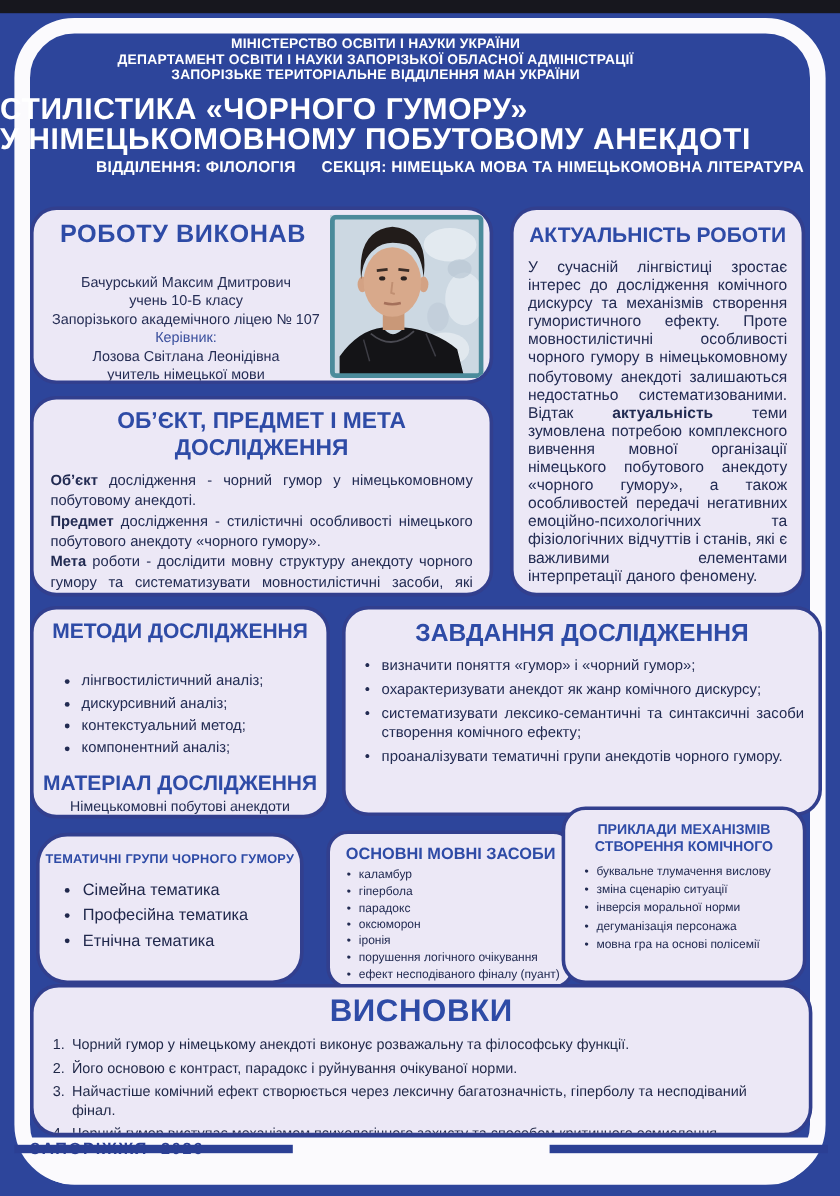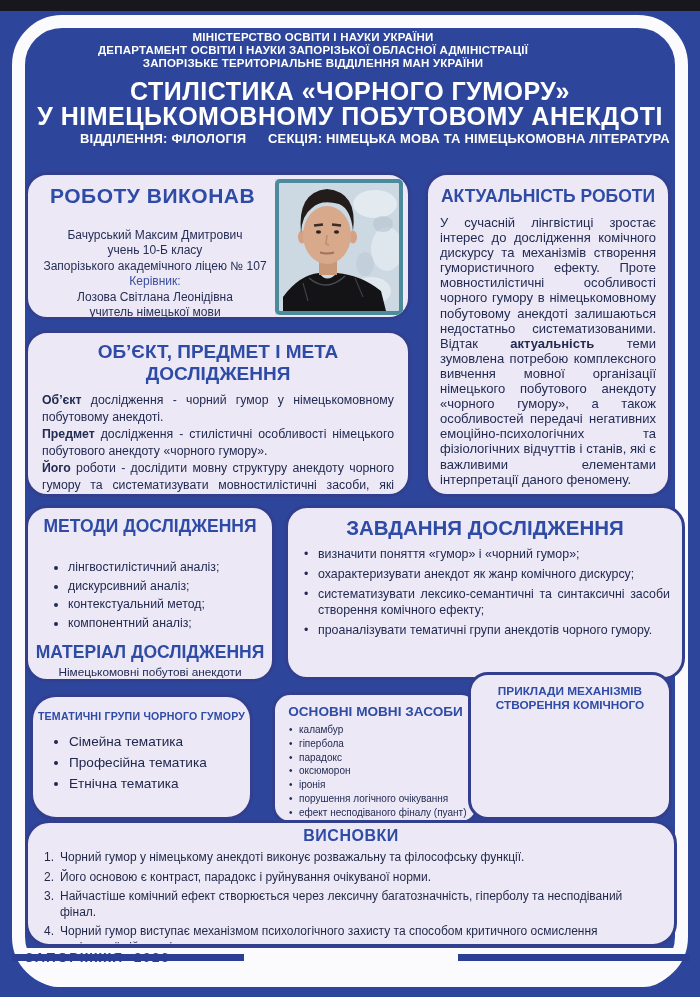--- a/index.html
+++ b/index.html
@@ -9,21 +9,21 @@
     font-family:"Liberation Sans", sans-serif;
   }
   .top-strip { position:absolute; left:0; top:0; width:700px; height:11px; background:#17171e; }
   .frame {
     position:absolute; left:12px; top:15px; width:676px; height:972px;
     border:13px solid #fbfafd; border-radius:50px; box-sizing:border-box;
   }
   
   .org-header { position:absolute; top:31px; left:0; width:626px; text-align:center;
     color:#ffffff; font-weight:bold; font-size:11.5px; line-height:13px; letter-spacing:.2px; }
-  .main-title { position:absolute; top:79px; left:0; width:700px; text-align:center;
+  .main-title { position:absolute; top:79px; left:0; width:700px; 
     color:#ffffff; font-weight:bold; font-size:25px; line-height:25px; letter-spacing:.5px; }
   .tag { position:absolute; top:131px; color:#ffffff; font-weight:bold; font-size:13px; letter-spacing:.2px; }
   .tag-dept { left:80px; }
   .tag-section { left:268px; }
   
   .card { position:absolute; background:#ece8f6; border:3px solid #323f8e; border-radius:22px;
     box-sizing:border-box; overflow:hidden; color:#222b52; }
   .card-title { color:#2e4ba6; font-weight:bold; text-align:center; }
 
   #performer-card { left:25px; top:172px; width:386px; height:148px; }
@@ -71,21 +71,21 @@
   .means-list li::before { content:"•"; position:absolute; left:0; }
 
   #mechanisms-card { left:468px; top:672px; width:204px; height:148px; border-radius:20px; }
   .mech-title { padding-top:9px; font-size:11.8px; line-height:14px; }
   .mech-list { margin:7px 0 0 16px; padding:0; list-style:none;
     font-size:10px; line-height:15.2px; }
   .mech-list li { position:relative; padding-left:10px; }
   .mech-list li::before { content:"•"; position:absolute; left:0; }
 
   #conclusions-card { left:25px; top:820px; width:652px; height:127px; border-radius:24px; }
-  #conclusions-card .card-title { padding-top:4px; font-size:16px; letter-spacing:.5px; }
+  #conclusions-card .card-title { padding-top:4px; font-size:26px; letter-spacing:.5px; }
   .conclusions-list { margin:5px 18px 0 16px; padding:0; list-style:none; counter-reset:c;
     font-size:12px; line-height:15.6px; color:#1f2747; }
   .conclusions-list li { counter-increment:c; position:relative; padding-left:16px; margin-bottom:4px; }
   .conclusions-list li::before { content:counter(c) "."; position:absolute; left:0; }
 
   
   .footer-band { position:absolute; left:25px; top:948px; width:652px; height:39px;
     background:#fbfafd; border-radius:0 0 34px 34px; }
   .footer-bar { position:absolute; top:6px; width:232px; height:7px; background:#2b3f94; }
   .bar-left { left:-13px; } .bar-right { right:-13px; }
@@ -152,21 +152,21 @@
   <div class="card" id="actuality-card">
     <div class="card-title">АКТУАЛЬНІСТЬ РОБОТИ</div>
     <p class="actuality-text"><span>У сучасній лінгвістиці зростає інтерес до дослідження комічного дискурсу та механізмів створення гумористичного ефекту. Проте мовностилістичні особливості чорного гумору в німецькомовному побутовому анекдоті залишаються недостатньо систематизованими. Відтак </span><b>актуальність</b><span> теми зумовлена потребою комплексного вивчення мовної організації німецького побутового анекдоту «чорного гумору», а також особливостей передачі негативних емоційно-психологічних та фізіологічних відчуттів і станів, які є важливими елементами інтерпретації даного феномену.</span></p>
   </div>
 
   <div class="card" id="object-card">
     <div class="card-title">ОБ’ЄКТ, ПРЕДМЕТ І МЕТА ДОСЛІДЖЕННЯ</div>
     <div class="object-text">
       <p><span class="lead">Об’єкт</span><span> дослідження - чорний гумор у німецькомовному побутовому анекдоті.</span></p>
       <p><span class="lead">Предмет</span><span> дослідження - стилістичні особливості німецького побутового анекдоту «чорного гумору».</span></p>
-      <p><span class="lead">Його</span><span> роботи - дослідити мовну структуру анекдоту чорного гумору та систематизувати мовностилістичні засоби, які формують комічний ефект.</span></p>
+      <p><span class="lead">Мета</span><span> роботи - дослідити мовну структуру анекдоту чорного гумору та систематизувати мовностилістичні засоби, які формують комічний ефект.</span></p>
     </div>
   </div>
 
   <div class="card" id="methods-card">
     <div class="card-title">МЕТОДИ ДОСЛІДЖЕННЯ</div>
     <ul class="methods-list">
       <li>лінгвостилістичний аналіз;</li>
       <li>дискурсивний аналіз;</li>
       <li>контекстуальний метод;</li>
       <li>компонентний аналіз;</li>
@@ -205,20 +205,27 @@
       <li>порушення логічного очікування</li>
       <li>ефект несподіваного фіналу (пуант)</li>
     </ul>
   </div>
 
   <div class="card" id="mechanisms-card">
     <div class="card-title mech-title">
       <div>ПРИКЛАДИ МЕХАНІЗМІВ</div>
       <div>СТВОРЕННЯ КОМІЧНОГО</div>
     </div>
+    <ul class="mech-list">
+      <li>буквальне тлумачення вислову</li>
+      <li>зміна сценарію ситуації</li>
+      <li>інверсія моральної норми</li>
+      <li>дегуманізація персонажа</li>
+      <li>мовна гра на основі полісемії</li>
+    </ul>
   </div>
 
   <div class="card" id="conclusions-card">
     <div class="card-title">ВИСНОВКИ</div>
     <ol class="conclusions-list">
       <li>Чорний гумор у німецькому анекдоті виконує розважальну та філософську функції.</li>
       <li>Його основою є контраст, парадокс і руйнування очікуваної норми.</li>
       <li>Найчастіше комічний ефект створюється через лексичну багатозначність, гіперболу та несподіваний фінал.</li>
       <li>Чорний гумор виступає механізмом психологічного захисту та способом критичного осмислення соціальної дійсності.</li>
     </ol>

